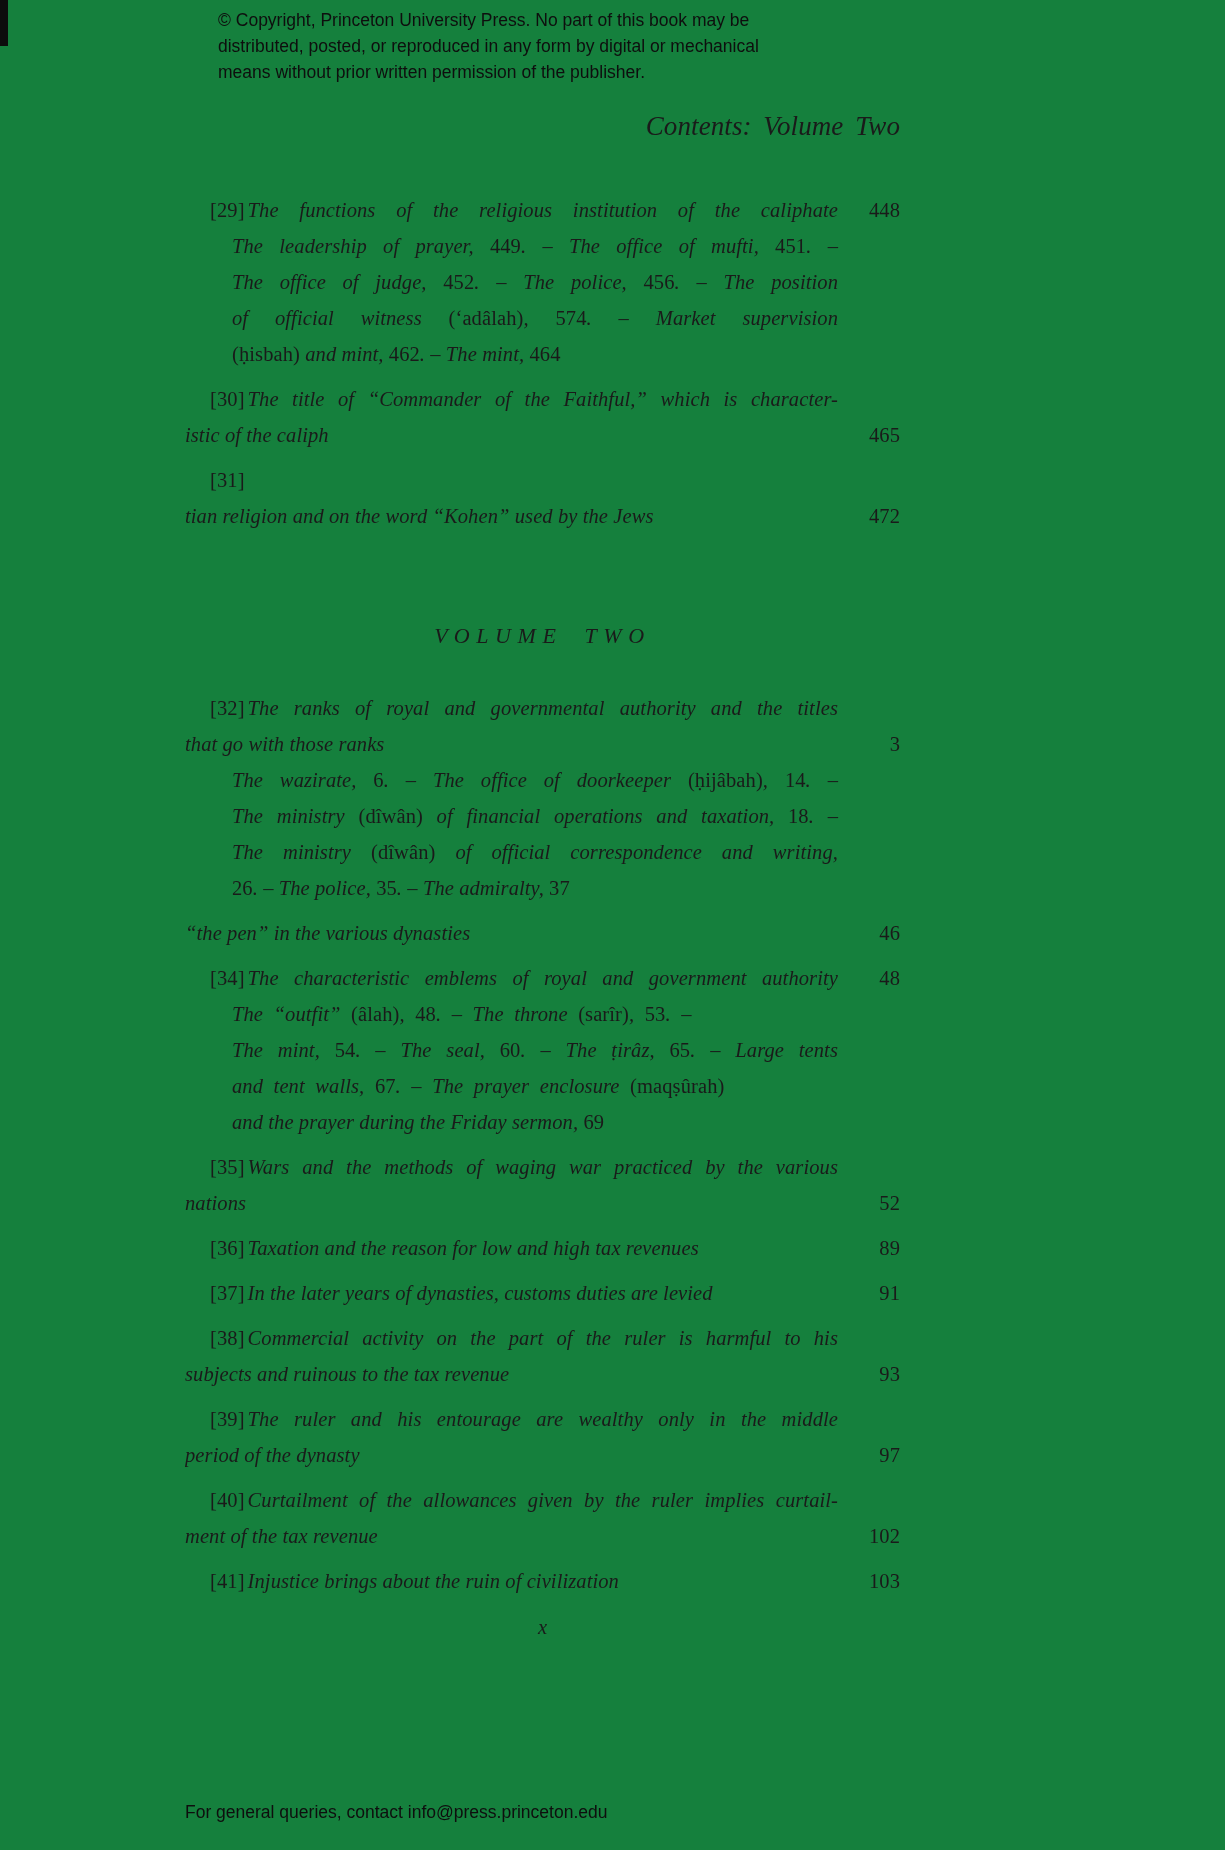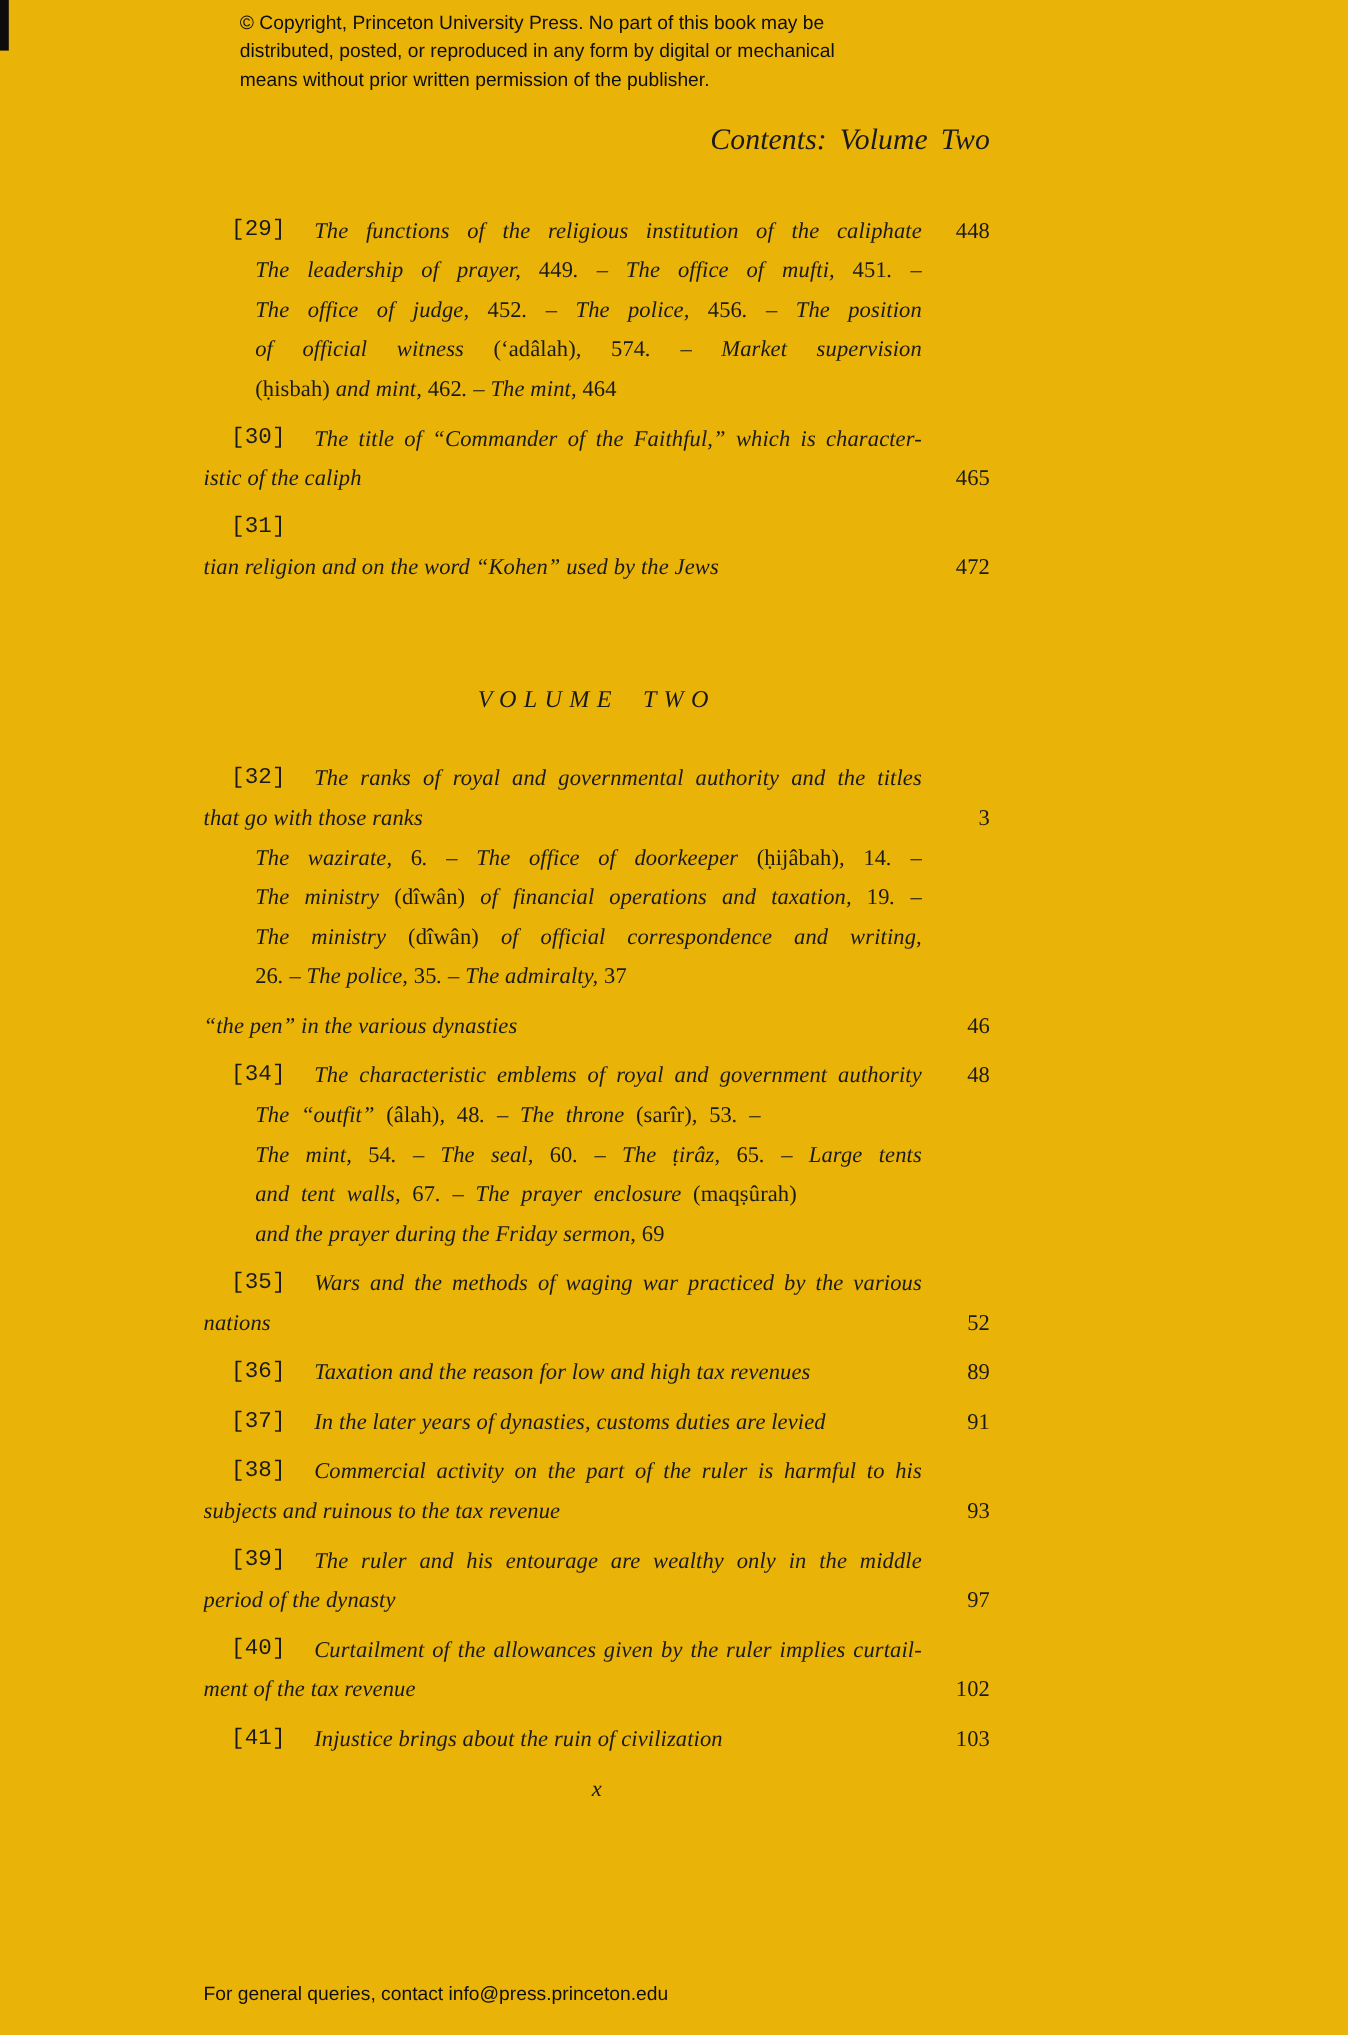--- a/index.html
+++ b/index.html
@@ -1,18 +1,18 @@
 <!DOCTYPE html>
 <html><head>
 <meta charset="utf-8">
 <style>
   html,body{margin:0;padding:0;background:#e8e8e6;}
   .page{
     position:relative;width:1225px;height:1850px;margin:0 auto;
-    background:#eab308;color:#1a1a1a;overflow:hidden;
+    background:#15803d;color:#1a1a1a;overflow:hidden;
     font-family:"Liberation Serif","DejaVu Serif",serif;
   }
   .smudge{position:absolute;left:0;top:0;width:8px;height:46px;background:#0c0c0c;}
   .copyright{
     position:absolute;left:218px;top:7px;width:660px;
     font-family:"Liberation Sans","DejaVu Sans",sans-serif;
     font-size:17.5px;line-height:26px;color:#0e0e0e;font-style:normal;
   }
   .toc{
     position:absolute;left:185px;top:108px;width:715px;
@@ -28,21 +28,21 @@
   }
   .entry{margin-top:9px;}
   .sec > .entry:first-child{margin-top:0;}
   .sec > .volume-heading + .entry{margin-top:0;}
   .toc-line{display:flex;line-height:36px;height:36px;overflow:hidden;}
   .toc-line .line-text{flex:1 1 auto;min-width:0;}
   .toc-line.j .line-text{text-align:justify;text-align-last:justify;}
   .toc-line.sp .line-text{word-spacing:0.26em;}
   .toc-line.first{padding-left:25px;}
   .toc-line.detail{padding-left:47px;}
-  .num{font-style:normal;margin-right:26px;font-family:Liberation Mono, monospace;}
+  .num{font-style:normal;margin-right:3px;}
   .page-num{font-style:normal;flex:0 0 62px;width:62px;text-align:right;}
   .rm{font-style:normal;}
   .roman{text-align:center;line-height:36px;margin-top:10px;font-size:20.5px;}
   .footer{
     position:absolute;left:185px;top:1799px;width:715px;text-align:left;
     font-family:"Liberation Sans","DejaVu Sans",sans-serif;
     font-size:17.5px;line-height:26px;color:#0e0e0e;font-style:normal;
   }
 </style>
 </head>
@@ -116,21 +116,21 @@
             </div>
             <div class="toc-line hang">
               <span class="line-text">that go with those ranks</span>
               <span class="page-num">3</span>
             </div>
             <div class="toc-line detail j">
               <span class="line-text">The wazirate, <span class="rm">6</span>. – The office of doorkeeper <span class="rm">(ḥijâbah)</span>, <span class="rm">14</span>. –</span>
               <span class="page-num"></span>
             </div>
             <div class="toc-line detail j">
-              <span class="line-text">The ministry <span class="rm">(dîwân)</span> of financial operations and taxation, <span class="rm">19</span>. –</span>
+              <span class="line-text">The ministry <span class="rm">(dîwân)</span> of financial operations and taxation, <span class="rm">18</span>. –</span>
               <span class="page-num"></span>
             </div>
             <div class="toc-line detail j">
               <span class="line-text">The ministry <span class="rm">(dîwân)</span> of official correspondence and writing,</span>
               <span class="page-num"></span>
             </div>
             <div class="toc-line detail">
               <span class="line-text"><span class="rm">26</span>. – The police, <span class="rm">35</span>. – The admiralty, <span class="rm">37</span></span>
               <span class="page-num"></span>
             </div>

